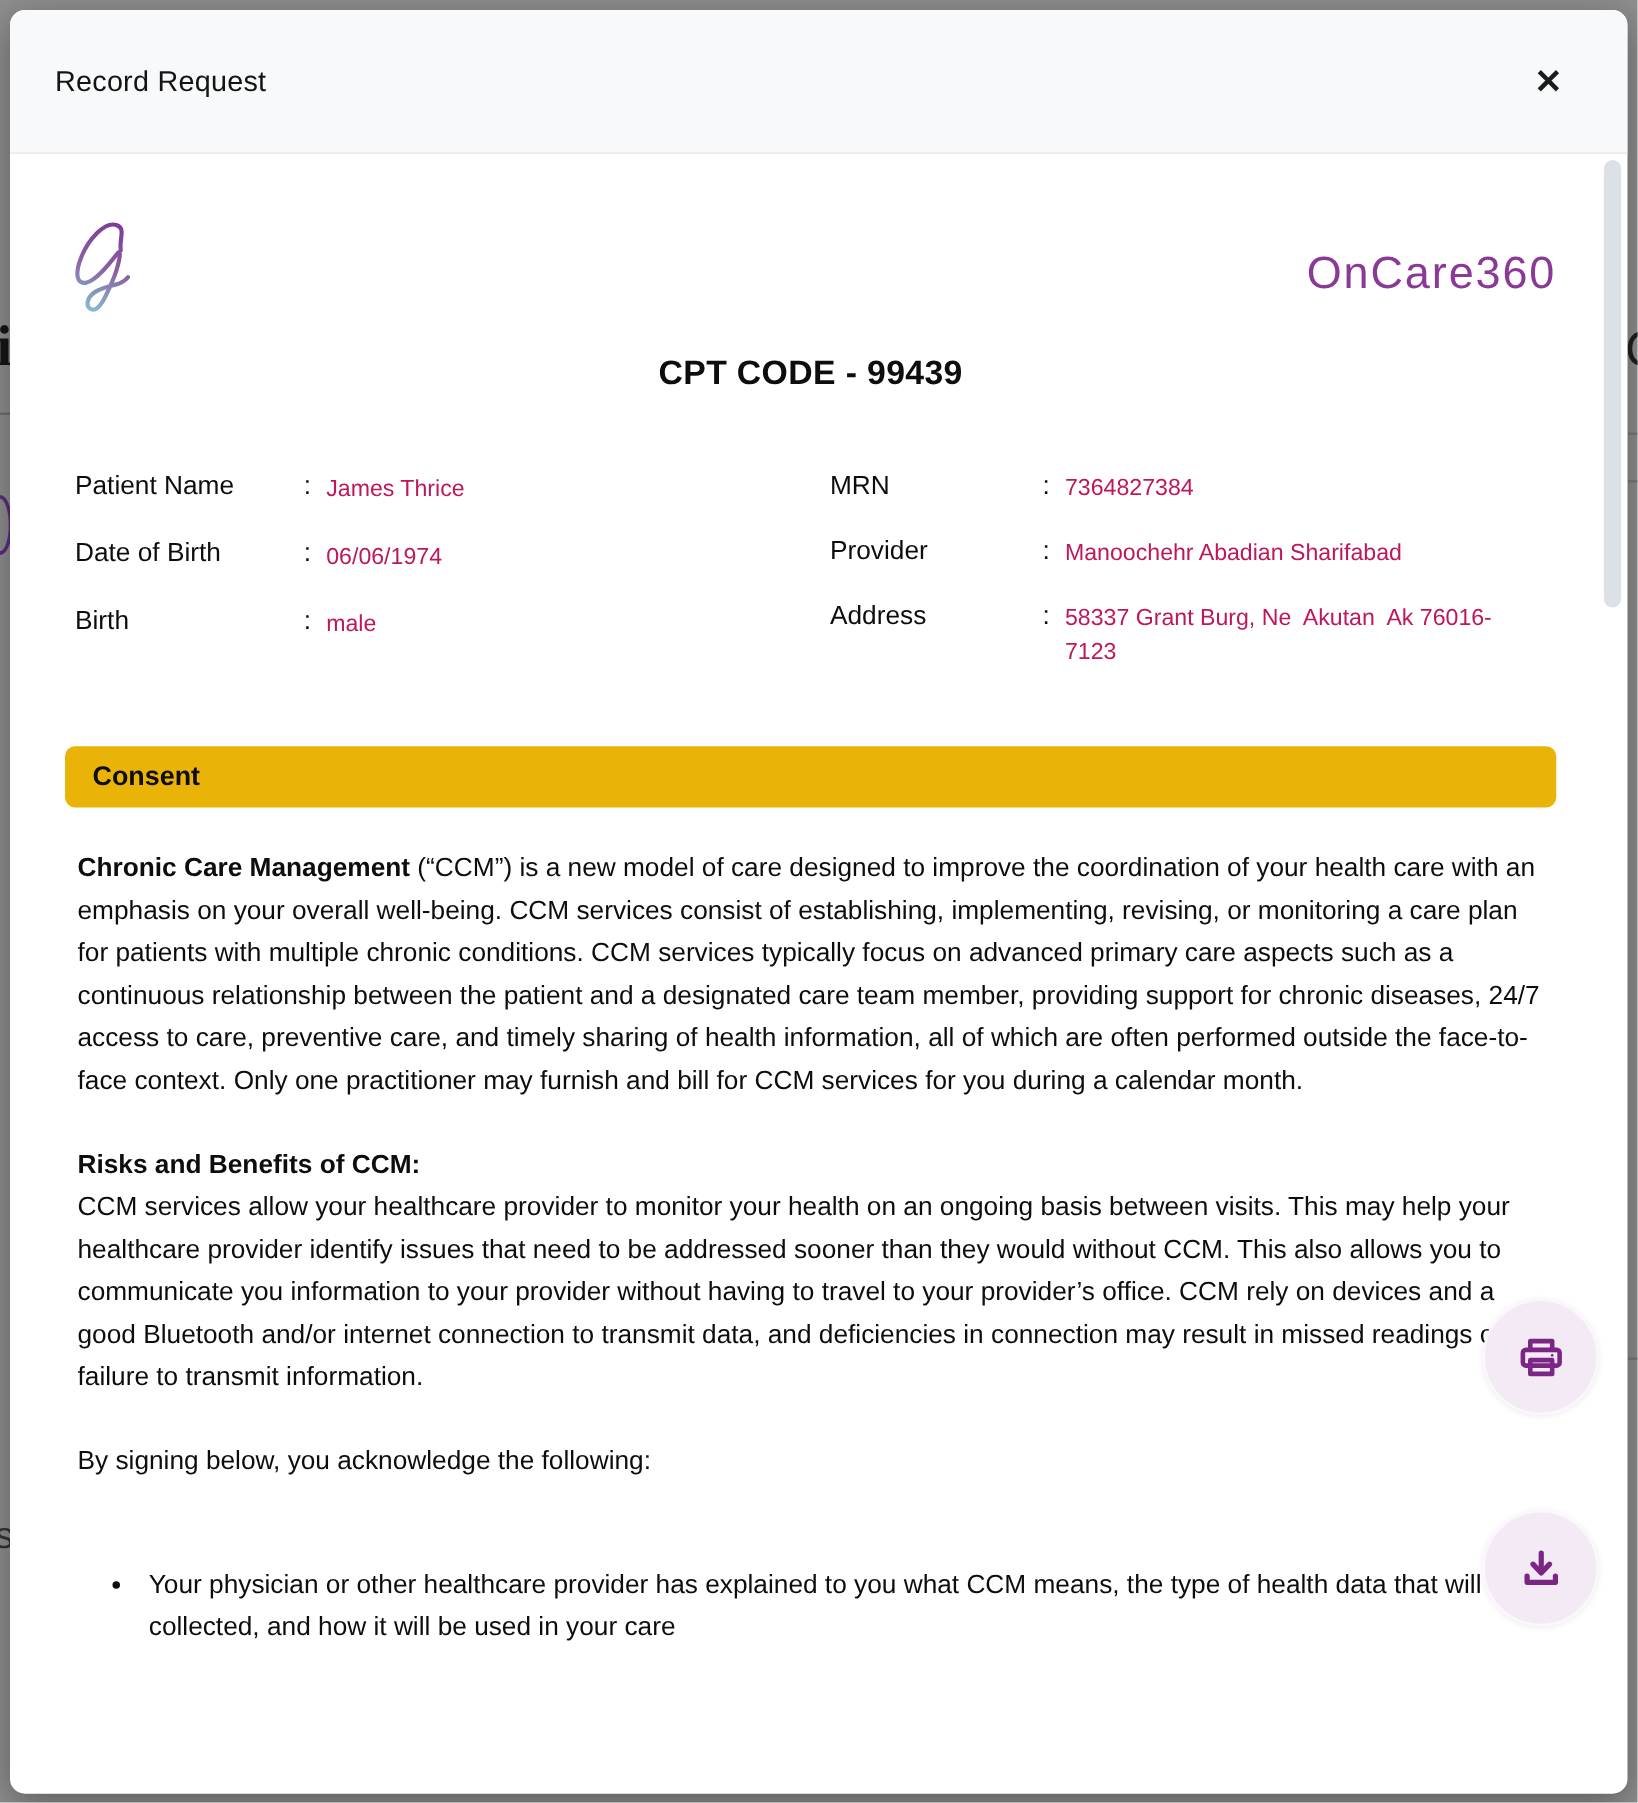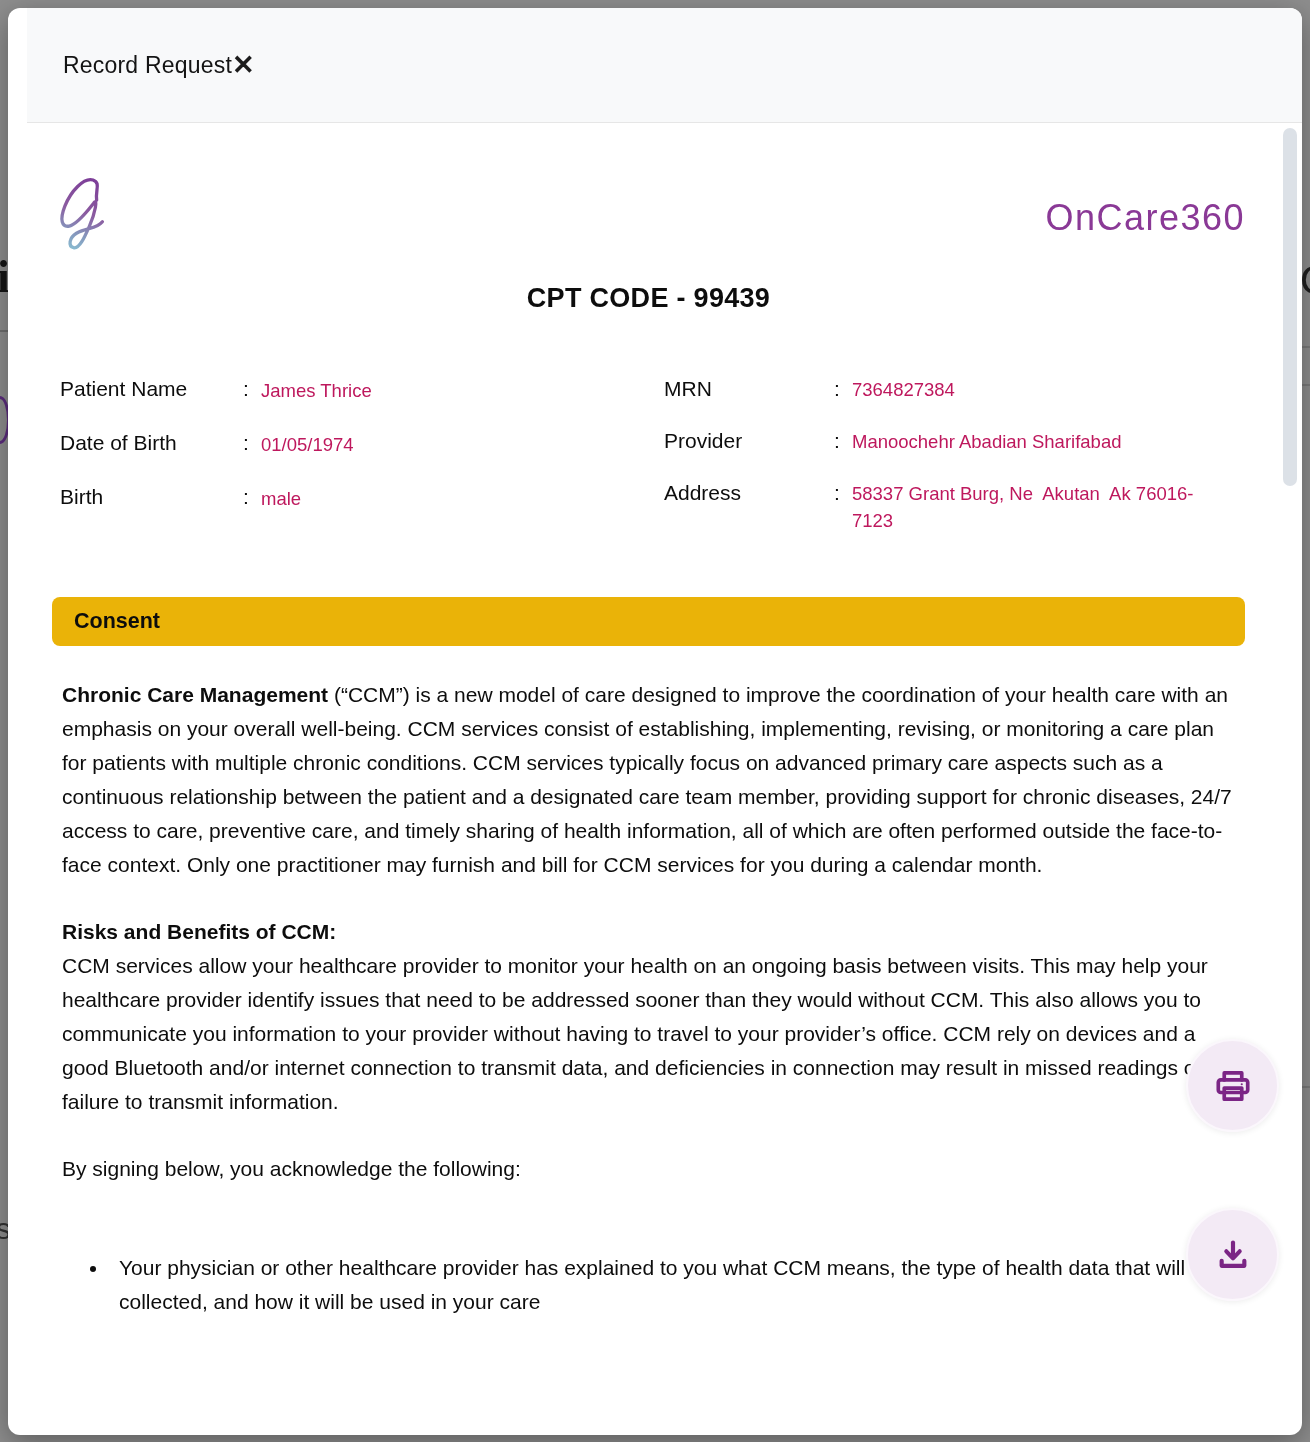--- a/index.html
+++ b/index.html
@@ -34,23 +34,22 @@
     background: #ffffff;
     border-radius: 12px;
     overflow: hidden;
     box-shadow: 0 8px 30px rgba(0,0,0,.35);
     display: flex; flex-direction: column;
   }
   .modal-header {
     flex: 0 0 115px;
     background: #f8f9fa;
     border-bottom: 1px solid #e6e6e6;
-    display: flex; align-items: center; 
+    display: flex; align-items: center; justify-content: space-between;
     padding: 0 52px 0 36px;
-    margin-left: 19px;
   }
   .modal-title { font-size: 23px; font-weight: 500; color: #141414; letter-spacing: .2px; }
   .close-btn {
     background: none; border: none; cursor: pointer;
     font-size: 27px; font-weight: 700; color: #1c1c1c; line-height: 1;
   }
   .modal-body {
     flex: 1 1 auto;
     position: relative;
     overflow: hidden;
@@ -167,21 +166,21 @@
     <div class="patient-grid">
       <div class="patient-col left">
         <div class="info-row">
           <span class="info-label">Patient Name</span>
           <span class="info-colon">:</span>
           <span class="info-value">James Thrice</span>
         </div>
         <div class="info-row">
           <span class="info-label">Date of Birth</span>
           <span class="info-colon">:</span>
-          <span class="info-value">01/05/1974</span>
+          <span class="info-value">06/06/1974</span>
         </div>
         <div class="info-row">
           <span class="info-label">Birth</span>
           <span class="info-colon">:</span>
           <span class="info-value">male</span>
         </div>
       </div>
       <div class="patient-col right">
         <div class="info-row">
           <span class="info-label">MRN</span>

